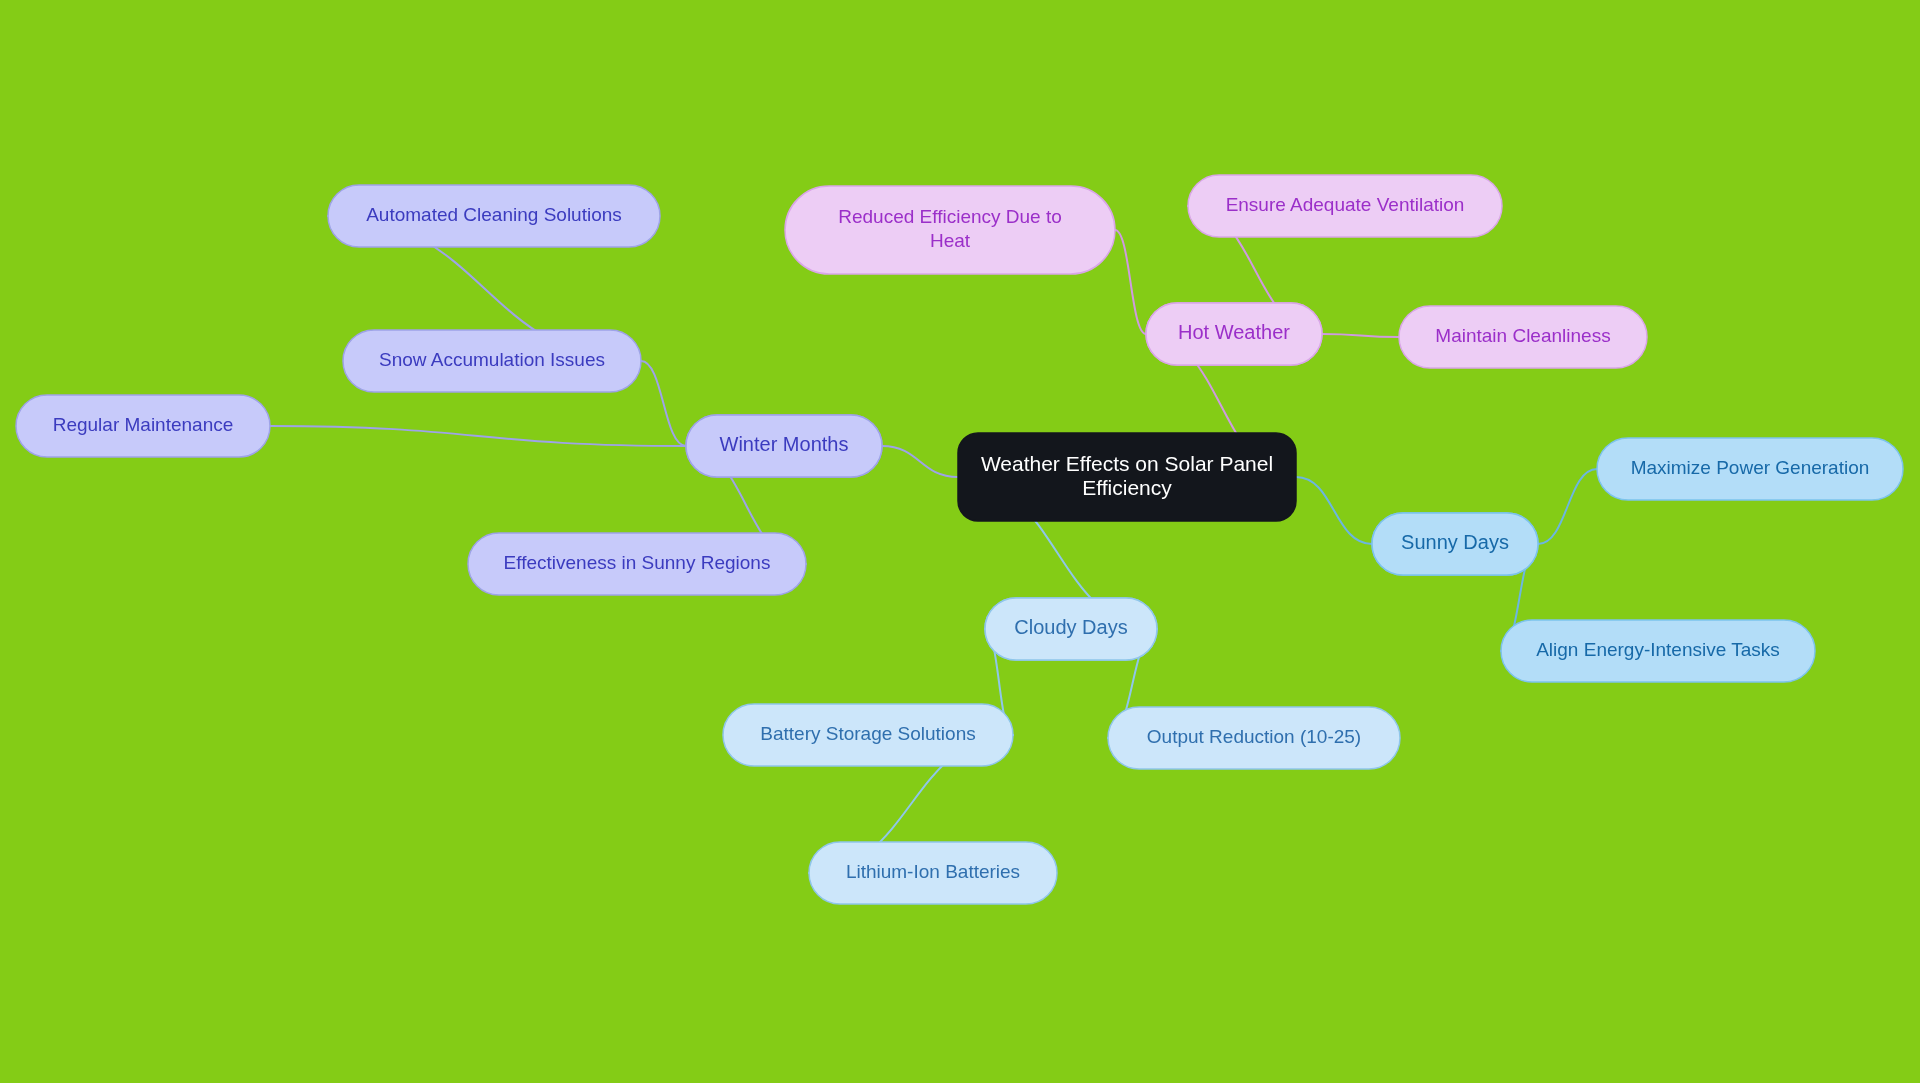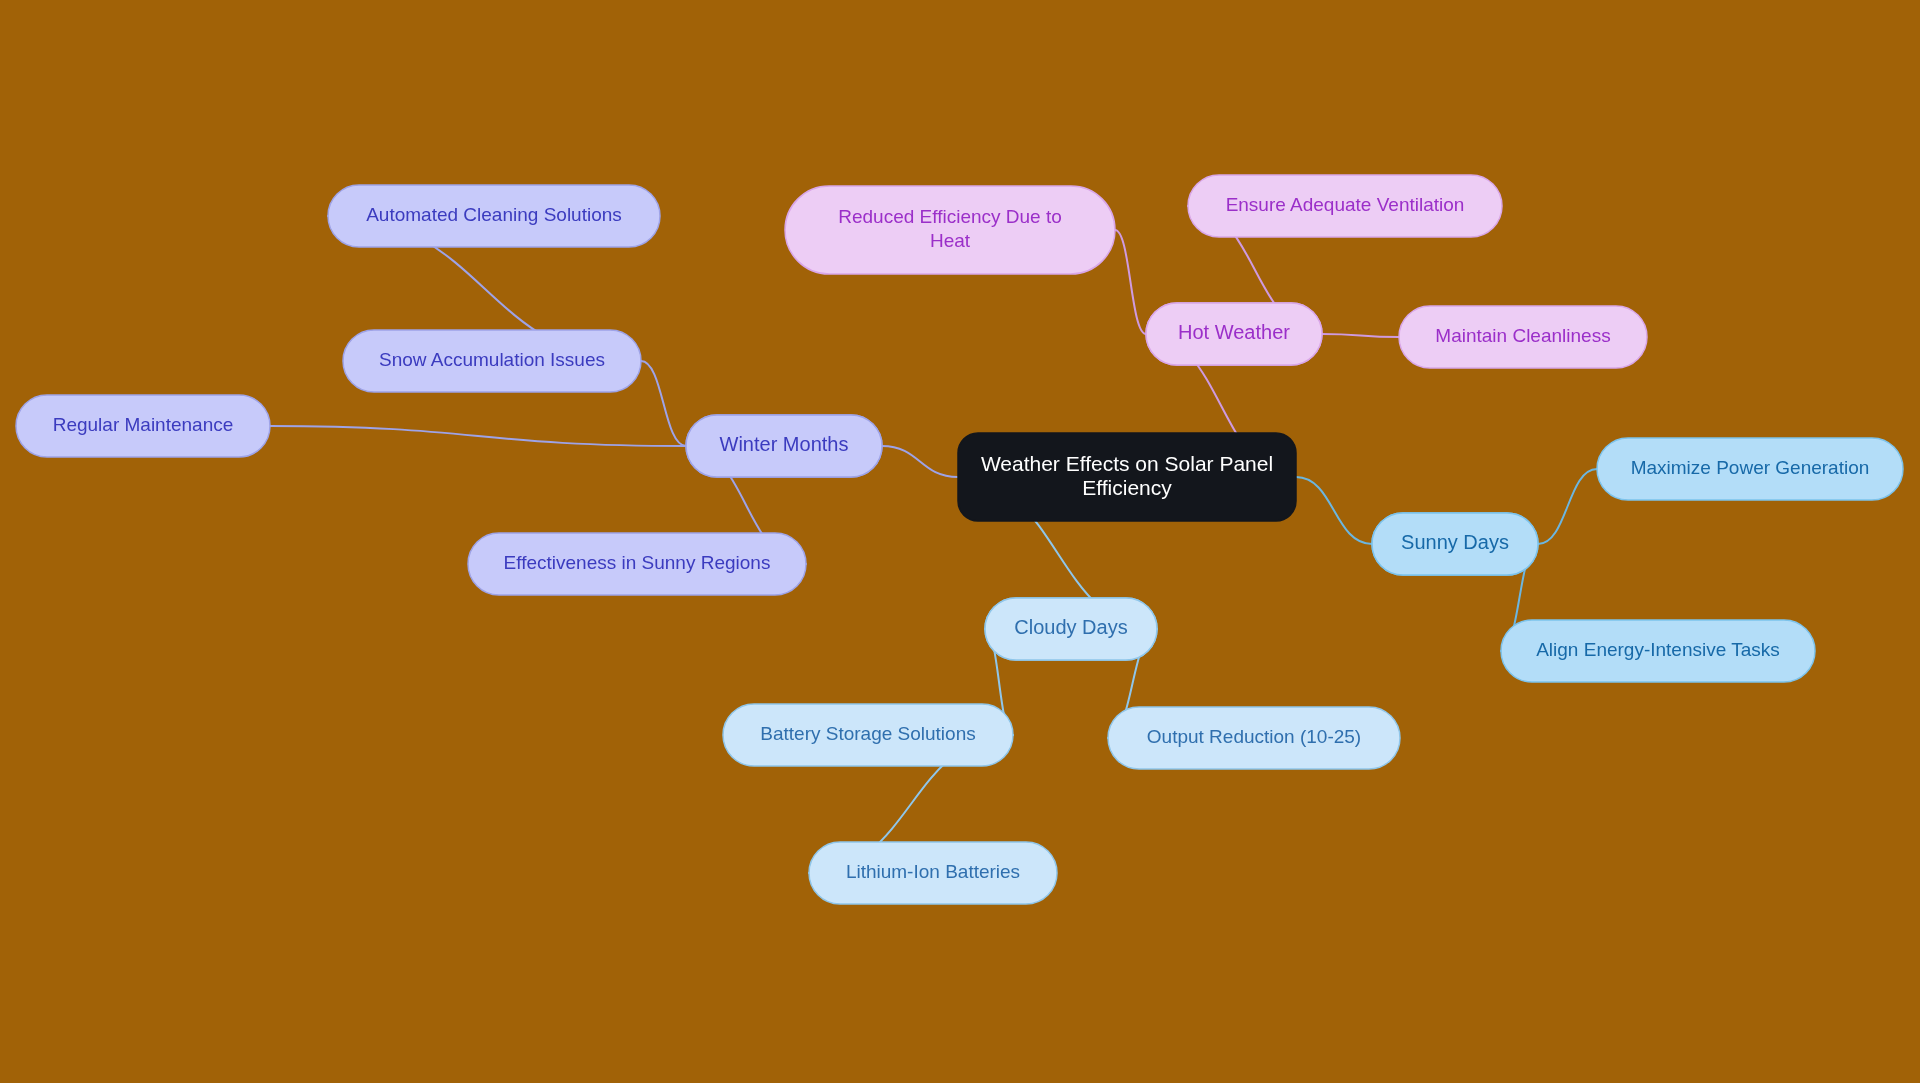--- a/index.html
+++ b/index.html
@@ -10,21 +10,21 @@
   body {
     width: 1920px;
     height: 1083px;
     overflow: hidden;
     font-family: "Liberation Sans", sans-serif;
   }
   #mindmap-root {
     position: relative;
     width: 1920px;
     height: 1083px;
-    background: #a16207;
+    background: #84cc16;
   }
   svg#mindmap-svg {
     position: absolute;
     top: 0;
     left: 0;
     width: 1920px;
     height: 1083px;
   }
   .edge {
     fill: none;

